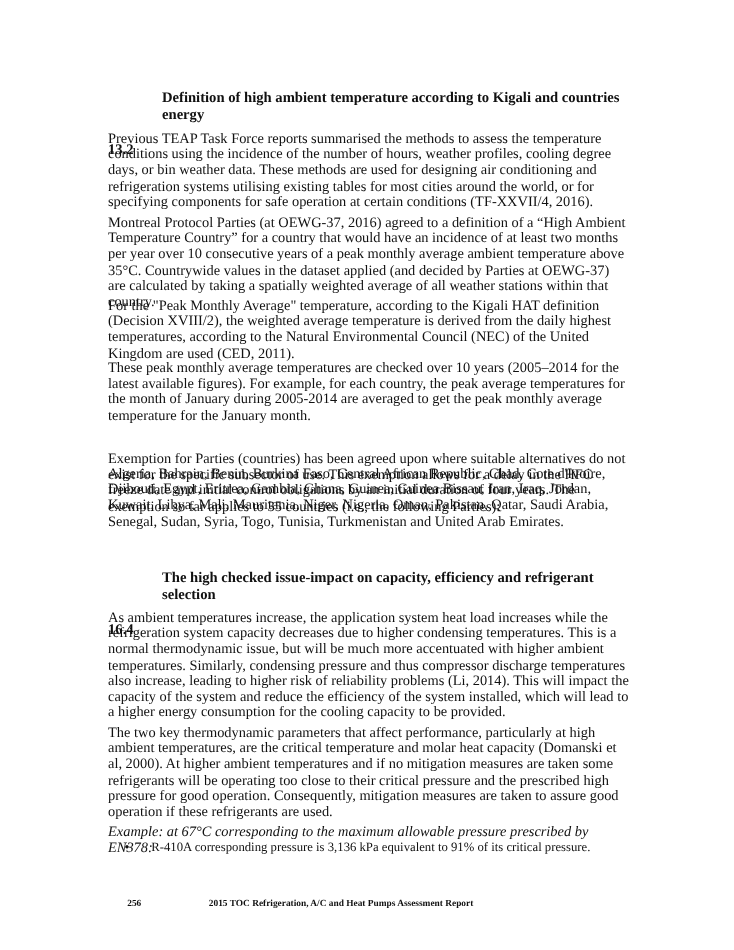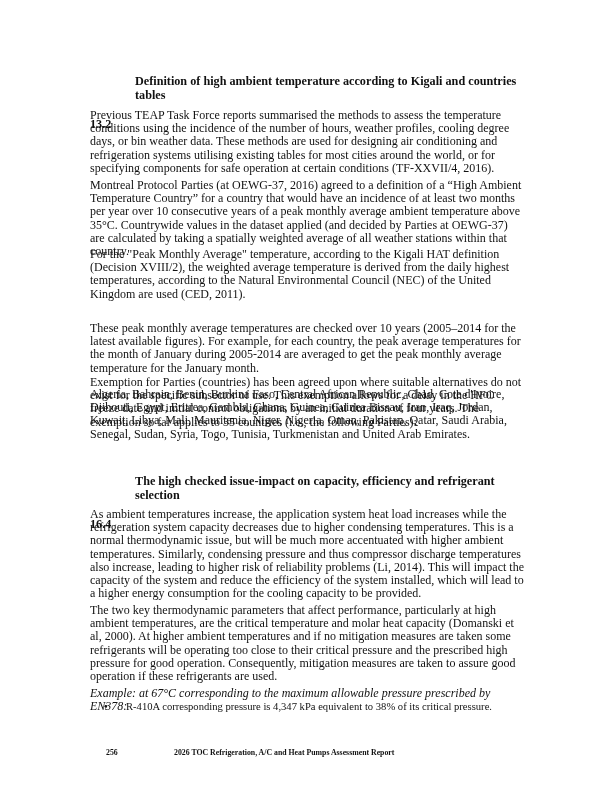--- a/index.html
+++ b/index.html
@@ -18,46 +18,46 @@
   .footer .pg { position:absolute; left:16px; }
   .footer .rt { position:absolute; left:84px; white-space:nowrap; }
 </style>
 </head>
 <body>
 
 <div class="page">
 
   <div class="h" style="top:74px;">
     <span class="num">13.2</span>
-    <span class="title">Definition of high ambient temperature according to Kigali and countries tables</span>
+    <span class="title">Definition of high ambient temperature according to Kigali and countries energy</span>
   </div>
 
   <p class="p" style="top:109px;">Previous TEAP Task Force reports summarised the methods to assess the temperature conditions using the incidence of the number of hours, weather profiles, cooling degree days, or bin weather data. These methods are used for designing air conditioning and refrigeration systems utilising existing tables for most cities around the world, or for specifying components for safe operation at certain conditions (TF-XXVII/4, 2016).</p>
   <p class="p" style="top:179px;">Montreal Protocol Parties (at OEWG-37, 2016) agreed to a definition of a “High Ambient Temperature Country” for a country that would have an incidence of at least two months per year over 10 consecutive years of a peak monthly average ambient temperature above 35°C. Countrywide values in the dataset applied (and decided by Parties at OEWG-37) are calculated by taking a spatially weighted average of all weather stations within that country.</p>
   <p class="p" style="top:248px;">For the "Peak Monthly Average" temperature, according to the Kigali HAT definition (Decision XVIII/2), the weighted average temperature is derived from the daily highest temperatures, according to the Natural Environmental Council (NEC) of the United Kingdom are used (CED, 2011).</p>
-  <p class="p" style="top:322px;font-family:Liberation Serif, serif;">These peak monthly average temperatures are checked over 10 years (2005–2014 for the latest available figures). For example, for each country, the peak average temperatures for the month of January during 2005-2014 are averaged to get the peak monthly average temperature for the January month.</p>
+  <p class="p" style="top:300px;font-family:Liberation Serif, serif;">These peak monthly average temperatures are checked over 10 years (2005–2014 for the latest available figures). For example, for each country, the peak average temperatures for the month of January during 2005-2014 are averaged to get the peak monthly average temperature for the January month.</p>
   <p class="p" style="top:376px;">Exemption for Parties (countries) has been agreed upon where suitable alternatives do not exist for the specific subsector of use. This exemption allows for a delay in the HFC freeze date and initial control obligations by an initial duration of four years. The exemption so far applies to 35 countries (i.e., the following Parties):</p>
   <p class="p" style="top:388px;">Algeria, Bahrain, Benin, Burkina Faso, Central African Republic, Chad, Cote d'Ivoire, Djibouti, Egypt, Eritrea, Gambia, Ghana, Guinea, Guinea Bissau, Iran, Iraq, Jordan, Kuwait, Libya, Mali, Mauritania, Niger, Nigeria, Oman, Pakistan, Qatar, Saudi Arabia, Senegal, Sudan, Syria, Togo, Tunisia, Turkmenistan and United Arab Emirates.</p>
 
   <div class="h" style="top:474px;">
     <span class="num">16.4</span>
     <span class="title">The high checked issue-impact on capacity, efficiency and refrigerant selection</span>
   </div>
 
   <p class="p" style="top:508px;">As ambient temperatures increase, the application system heat load increases while the refrigeration system capacity decreases due to higher condensing temperatures. This is a normal thermodynamic issue, but will be much more accentuated with higher ambient temperatures. Similarly, condensing pressure and thus compressor discharge temperatures also increase, leading to higher risk of reliability problems (Li, 2014). This will impact the capacity of the system and reduce the efficiency of the system installed, which will lead to a higher energy consumption for the cooling capacity to be provided.</p>
   <p class="p" style="top:604px;">The two key thermodynamic parameters that affect performance, particularly at high ambient temperatures, are the critical temperature and molar heat capacity (Domanski et al, 2000). At higher ambient temperatures and if no mitigation measures are taken some refrigerants will be operating too close to their critical pressure and the prescribed high pressure for good operation. Consequently, mitigation measures are taken to assure good operation if these refrigerants are used.</p>
   <p class="p ex" style="top:687px;">Example: at 67°C corresponding to the maximum allowable pressure prescribed by EN378:</p>
 
   <ul class="bullets" style="top:700px;">
     <li>
       <span class="dot">•</span>
     </li>
     <li>
       <span class="dot">•</span>
-      <span>R-410A corresponding pressure is 4,347 kPa equivalent to 38% of its critical pressure.</span>
+      <span>R-410A corresponding pressure is 3,136 kPa equivalent to 91% of its critical pressure.</span>
     </li>
   </ul>
 
   <div class="footer">
     <span class="pg">256</span>
-    <span class="rt">2026 TOC Refrigeration, A/C and Heat Pumps Assessment Report</span>
+    <span class="rt">2015 TOC Refrigeration, A/C and Heat Pumps Assessment Report</span>
   </div>
 </div>
 
 </body></html>

